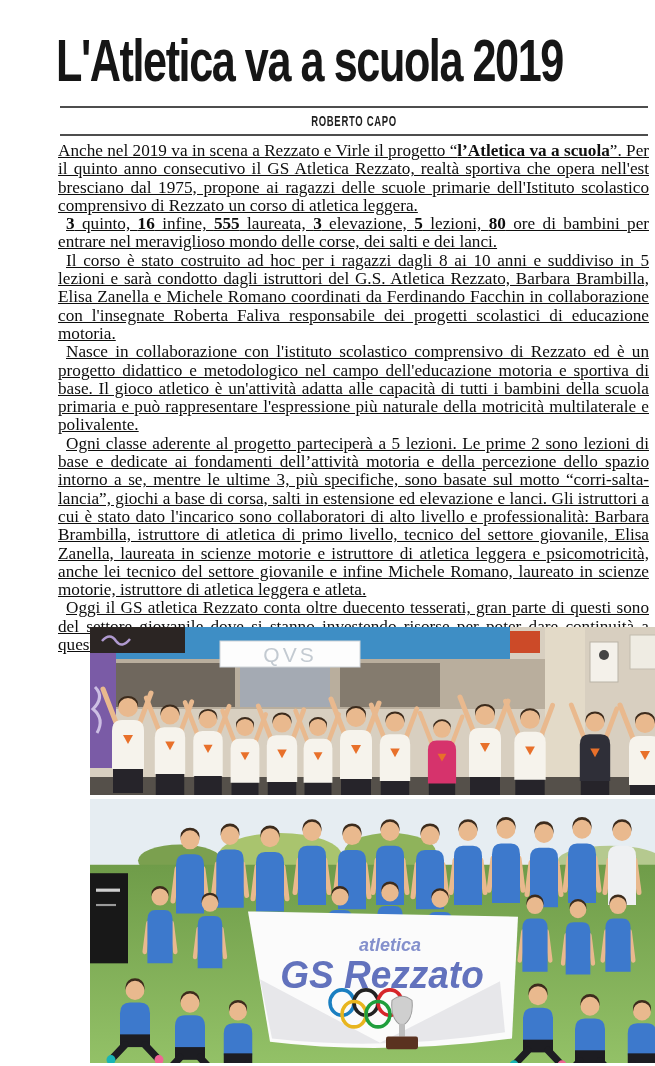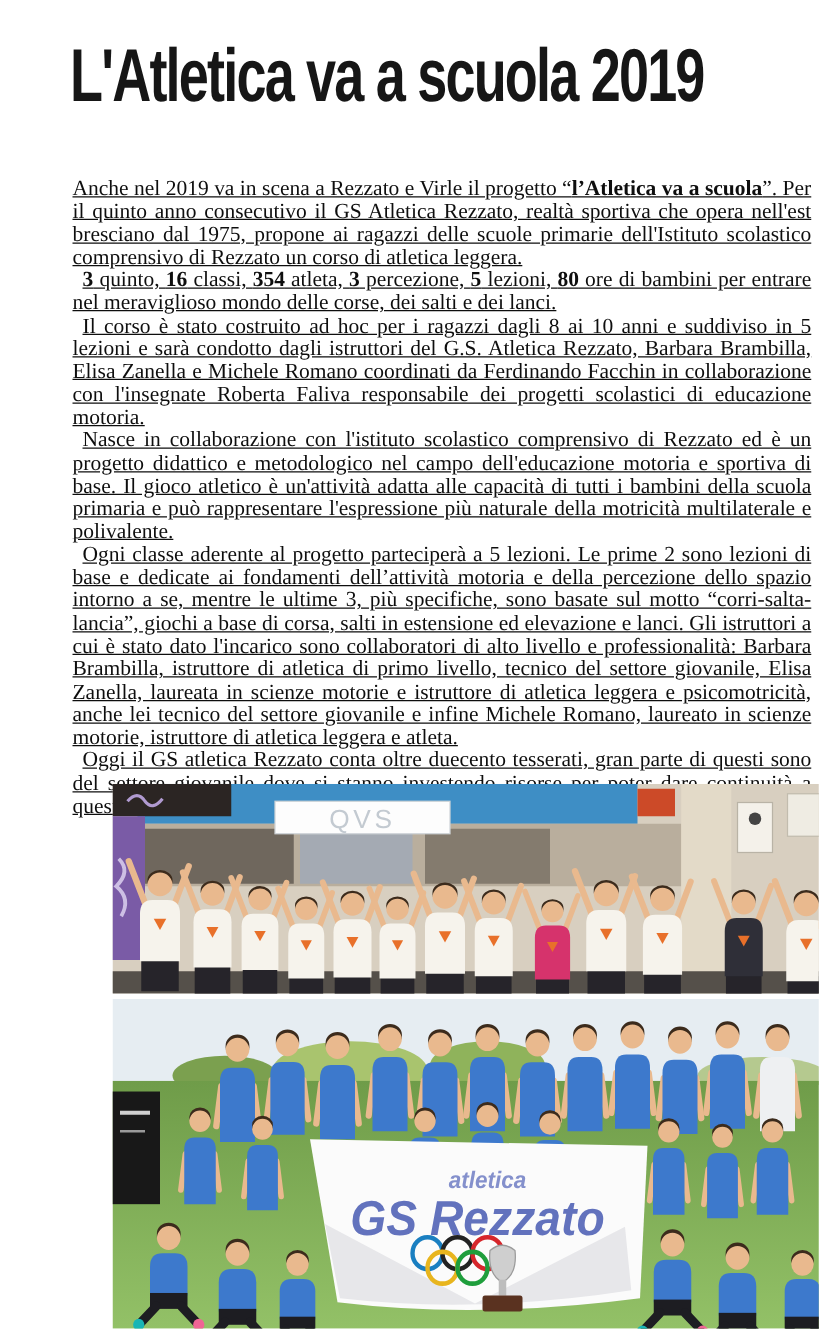--- a/index.html
+++ b/index.html
@@ -31,24 +31,27 @@
                   font-family:"Liberation Sans",sans-serif;font-size:27px;color:#1a1a1a;
                   letter-spacing:0.5px;white-space:nowrap;line-height:40px;}
 </style>
 </head>
 <body>
 
 <div class="page">
 
   <div class="headline">L'Atletica va a scuola 2019</div>
 
+  <div class="byline-band">
+    <span class="byline">ROBERTO CAPO</span>
+  </div>
 
   <div class="body-col">
       <p><span>Anche nel 2019 va in scena a Rezzato e Virle il progetto “</span><b>l’Atletica va a scuola</b><span>”. Per il quinto anno consecutivo il GS Atletica Rezzato, realtà sportiva che opera nell'est bresciano dal 1975, propone ai ragazzi delle scuole primarie dell'Istituto scolastico comprensivo di Rezzato un corso di atletica leggera.</span></p>
-      <p><b>3</b><span> quinto, </span><b>16</b><span> classi, </span><b>354</b><span> atleta, </span><b>3</b><span> percezione, </span><b>5</b><span> lezioni, </span><b>80</b><span> ore di bambini per entrare nel meraviglioso mondo delle corse, dei salti e dei lanci.</span></p>
+      <p><b>3</b><span> quinto, </span><b>16</b><span> infine, </span><b>555</b><span> laureata, </span><b>3</b><span> elevazione, </span><b>5</b><span> lezioni, </span><b>80</b><span> ore di bambini per entrare nel meraviglioso mondo delle corse, dei salti e dei lanci.</span></p>
       <p><span>Il corso è stato costruito ad hoc per i ragazzi dagli 8 ai 10 anni e suddiviso in 5 lezioni e sarà condotto dagli istruttori del G.S. Atletica Rezzato, Barbara Brambilla, Elisa Zanella e Michele Romano coordinati da Ferdinando Facchin in collaborazione con l'insegnate Roberta Faliva responsabile dei progetti scolastici di educazione motoria.</span></p>
       <p><span>Nasce in collaborazione con l'istituto scolastico comprensivo di Rezzato ed è un progetto didattico e metodologico nel campo dell'educazione motoria e sportiva di base. Il gioco atletico è un'attività adatta alle capacità di tutti i bambini della scuola primaria e può rappresentare l'espressione più naturale della motricità multilaterale e polivalente.</span></p>
       <p><span>Ogni classe aderente al progetto parteciperà a 5 lezioni. Le prime 2 sono lezioni di base e dedicate ai fondamenti dell’attività motoria e della percezione dello spazio intorno a se, mentre le ultime 3, più specifiche, sono basate sul motto “corri-salta-lancia”, giochi a base di corsa, salti in estensione ed elevazione e lanci. Gli istruttori a cui è stato dato l'incarico sono collaboratori di alto livello e professionalità: Barbara Brambilla, istruttore di atletica di primo livello, tecnico del settore giovanile, Elisa Zanella, laureata in scienze motorie e istruttore di atletica leggera e psicomotricità, anche lei tecnico del settore giovanile e infine Michele Romano, laureato in scienze motorie, istruttore di atletica leggera e atleta.</span></p>
       <p><span>Oggi il GS atletica Rezzato conta oltre duecento tesserati, gran parte di questi sono del settore giovanile dove si stanno investendo risorse per poter dare continuità a questo disegno che dura da 44 anni, con tante soddisfazioni a livello nazionale.</span></p>
     </div>
 
   <div class="photo photo-mall">
     <svg viewBox="0 0 590 168" preserveAspectRatio="none">
       <defs>
         <g id="kidw">

